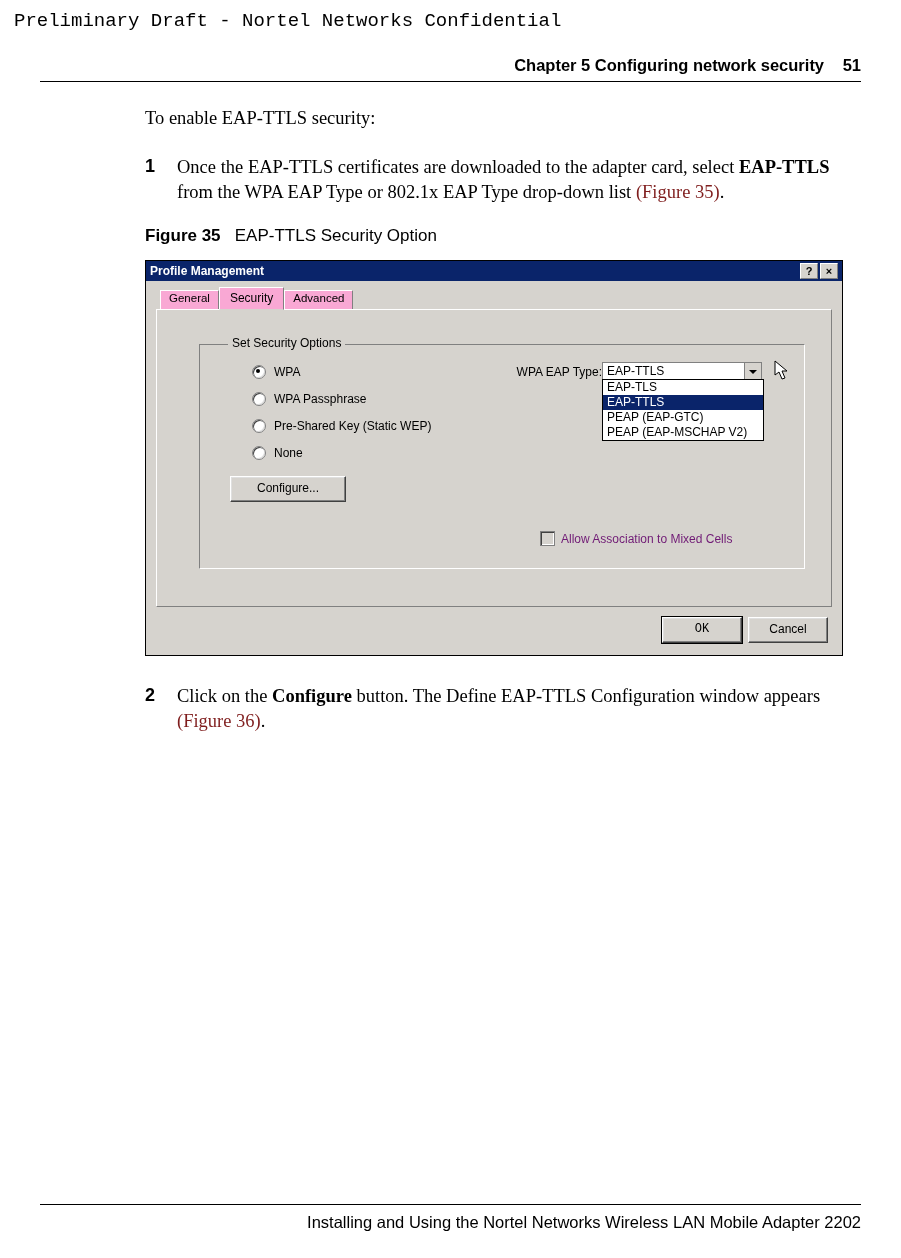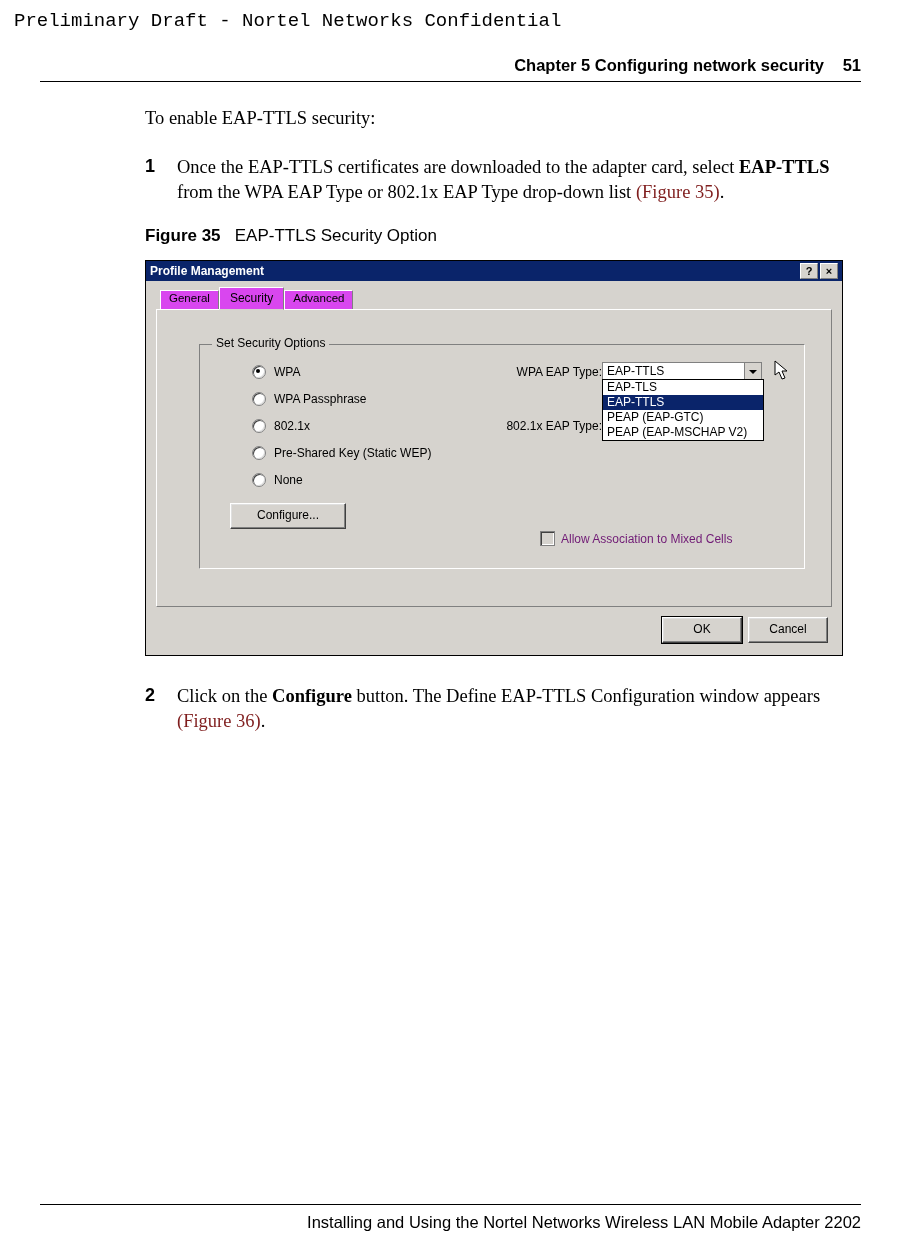--- a/index.html
+++ b/index.html
@@ -105,21 +105,21 @@
     border-bottom-color: #808080;
     font-weight: bold;
     line-height: 1;
   }
   .tabs {
     display: flex;
     padding: 6px 0 0 14px;
     background: #d6d3ce;
   }
   .tab {
-    background: #d946ef;
+    background: #f9a8d4;
     border: 1px solid #fff;
     border-right: 1px solid #808080;
     border-bottom: none;
     padding: 2px 10px 3px 10px;
     margin-right: 0px;
     font-size: 12px;
     position: relative;
   }
   .tab.inactive {
     top: 3px;
@@ -161,21 +161,21 @@
     position: absolute;
     left: 1px; right: 1px; top: 1px; bottom: 1px;
     border: 1px solid #fff;
     border-right-color: #808080;
     border-bottom-color: #808080;
     display: none;
   }
   .legend {
     position: absolute;
     top: -9px;
-    left: 12px;
+    left: 28px;
     background: #d6d3ce;
     padding: 0 4px;
     font-size: 12px;
   }
   .radio-row {
     display: flex;
     align-items: center;
     margin-bottom: 9px;
     height: 18px;
   }
@@ -304,20 +304,21 @@
     border: 1px solid #fff;
     border-right: 1px solid #404040;
     border-bottom: 1px solid #404040;
     box-shadow: inset -1px -1px 0 #808080, inset 1px 1px 0 #dfdfdf;
     text-align: center;
     line-height: 22px;
     font-size: 12px;
   }
   .winbtn.def {
     outline: 1px solid #000;
+    font-family: Liberation Mono, monospace;
   }
 
   .footer {
     position: absolute;
     left: 40px; right: 40px;
     bottom: 26px;
   }
   .footer-line {
     border-top: 1.5px solid #000;
     padding-top: 8px;
@@ -395,27 +396,20 @@
             </div>
           </div>
 
           <div class="radio-row">
             <div class="radio-col">
               <div class="radio"></div>
               <span>WPA Passphrase</span>
             </div>
           </div>
 
-          <div class="radio-row row2">
-            <div class="radio-col">
-              <div class="radio"></div>
-              <span>802.1x</span>
-            </div>
-            <div class="eap-label">802.1x EAP Type:</div>
-          </div>
 
           <div class="radio-row">
             <div class="radio-col">
               <div class="radio"></div>
               <span>Pre-Shared Key (Static WEP)</span>
             </div>
           </div>
 
           <div class="radio-row">
             <div class="radio-col">

